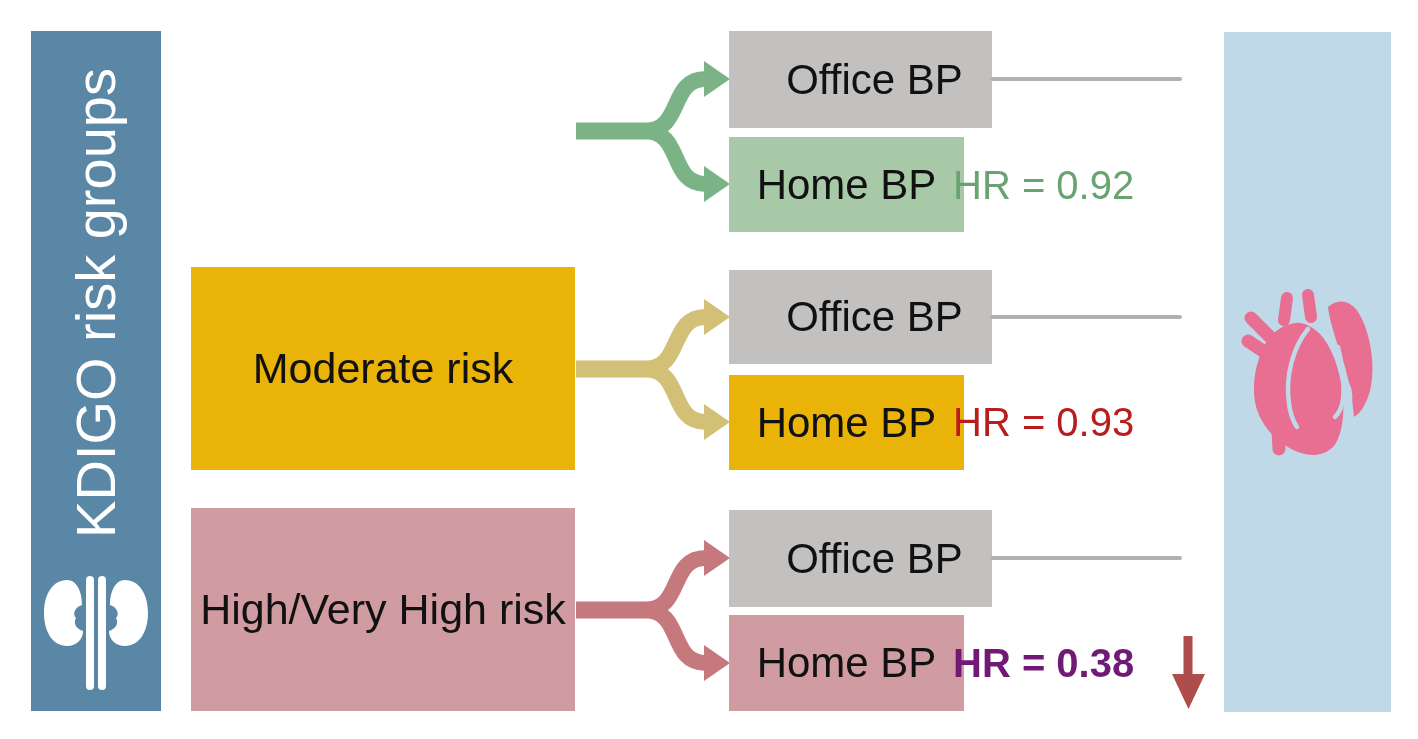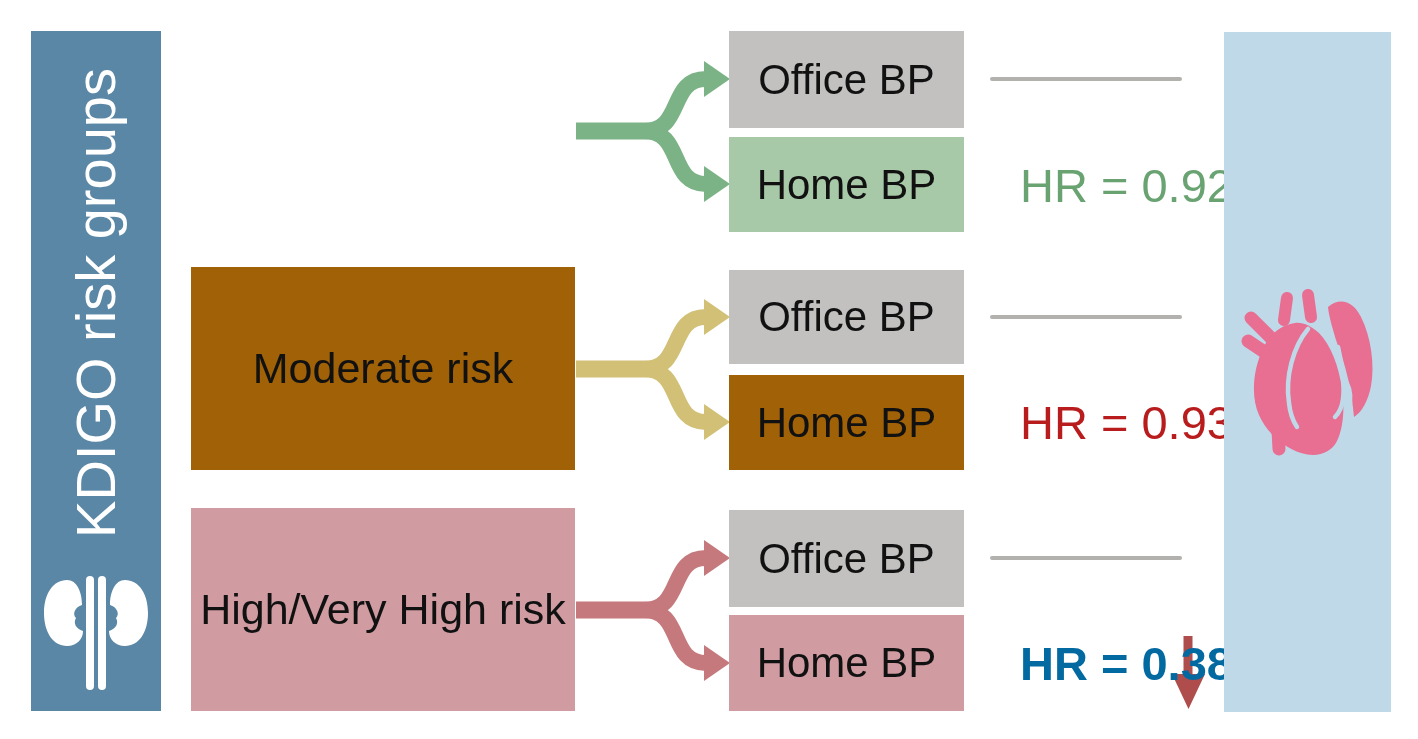--- a/index.html
+++ b/index.html
@@ -15,40 +15,40 @@
   }
   .kidney-svg{position:absolute;left:9px;top:543px;width:112px;height:118px;}
   
   .outcome{position:absolute;left:1224px;top:32px;width:167px;height:680px;background:#bfd9e9;}
   .heart-svg{position:absolute;left:11px;top:253px;width:150px;height:175px;}
   
   .box{position:absolute;display:flex;align-items:center;justify-content:center;color:#111;}
   .risk{left:191px;width:384px;font-size:43px;}
   .bp{left:729px;width:235px;font-size:42px;}
   .bg-green{background:#a8c9a8;}
-  .bg-yellow{background:#a16207;}
+  .bg-yellow{background:#eab308;}
   .bg-rose{background:#d09ca1;}
-  .bg-gray{background:#c2c1c0;}
+  .bg-gray{background:#c2c1c0;padding-left:28px;}
   .risk-1{top:30px;height:202px;}
   .risk-2{top:267px;height:203px;}
   .risk-3{top:508px;height:203px;}
   .office-1{top:31px;height:97px;}
   .home-1{top:137px;height:95px;}
   .office-2{top:270px;height:94px;}
   .home-2{top:375px;height:95px;}
   .office-3{top:510px;height:97px;}
   .home-3{top:615px;height:96px;}
   
   .refline{position:absolute;left:990px;width:192px;height:4px;border-radius:2px;background:#b3b1ae;}
   .ref-1{top:77px;}  .ref-2{top:315px;}  .ref-3{top:556px;}
   
-  .hr{position:absolute;left:1020px;transform:translateY(-50%);font-size:47px;line-height:1;white-space:nowrap;}
+  .hr{position:absolute;left:953px;transform:translateY(-50%);font-size:40px;line-height:1;white-space:nowrap;}
   .hr-1{top:185px;color:#69a372;}
   .hr-2{top:422px;color:#b91c1c;}
-  .hr-3{top:663px;color:#0369a1;font-weight:bold;}
+  .hr-3{top:663px;color:#701a75;font-weight:bold;}
   
   .overlay{position:absolute;left:0;top:0;width:1418px;height:739px;}
   .fork path{fill:none;}
   .fork-green path{stroke:#7cb386;} .fork-green polygon{fill:#7cb386;}
   .fork-yellow path{stroke:#d2c076;} .fork-yellow polygon{fill:#d2c076;}
   .fork-rose path{stroke:#c5797d;} .fork-rose polygon{fill:#c5797d;}
   .stem{stroke-width:17px;}
   .branch{stroke-width:16px;}
   .down-arrow{fill:#ae4d4c;}
 </style>

